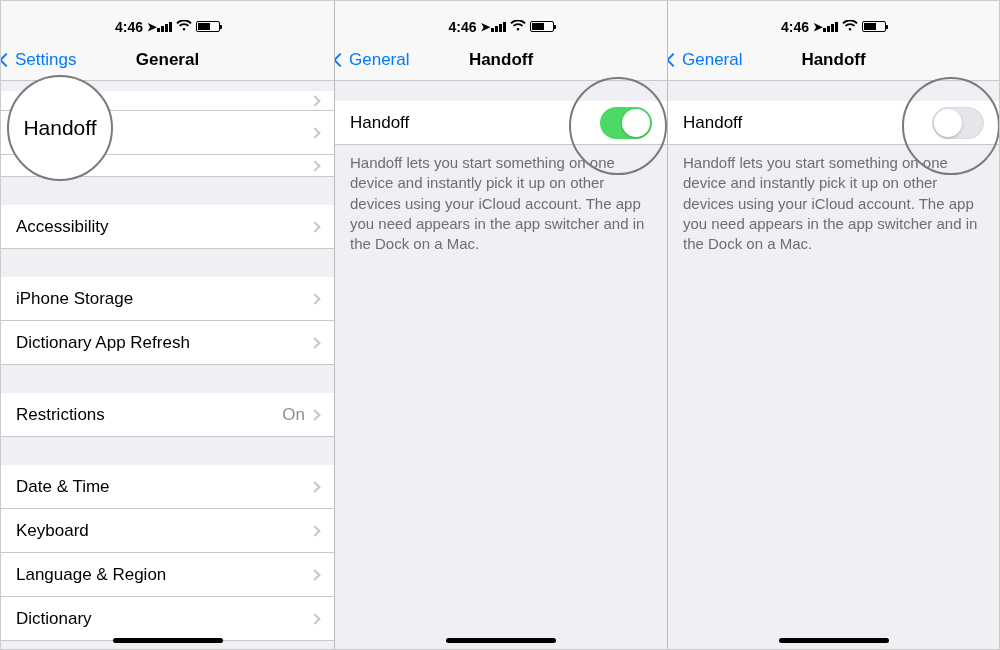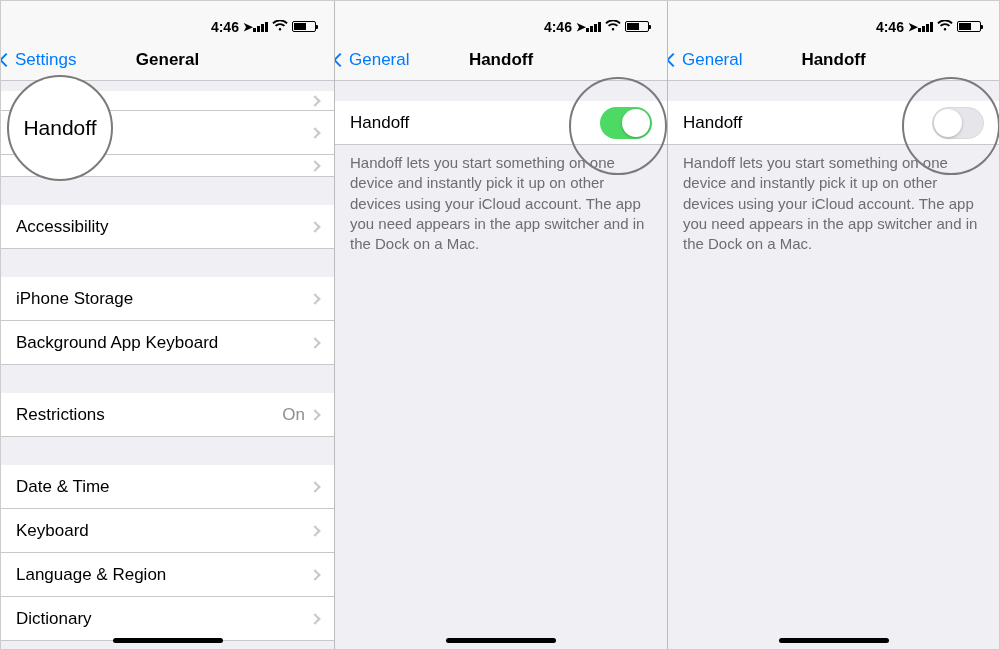--- a/index.html
+++ b/index.html
@@ -1,20 +1,20 @@
 <!DOCTYPE html>
 <html><head>
 <meta charset="utf-8">
 <style>
   * { box-sizing: border-box; margin: 0; padding: 0; }
   html, body { width: 1000px; height: 650px; font-family: -apple-system, "Helvetica Neue", Arial, sans-serif; background: #fff; }
   .canvas { width: 1000px; height: 650px; border: 1px solid #ccc; display: flex; position: relative; overflow: hidden; }
   .phone { flex: 0 0 333px; height: 648px; background: #efeff4; position: relative; overflow: hidden; }
   .phone + .phone { border-left: 1px solid #bbb; }
-  .statusbar { height: 38px; background: #f8f8f8; display: flex; align-items: center; justify-content: flex-end; padding: 13px 18px 0; font-size: 14px; font-weight: 600; color: #000; }
+  .statusbar { height: 38px; background: #f8f8f8; display: flex; align-items: center; justify-content: center; padding: 13px 18px 0; font-size: 14px; font-weight: 600; color: #000; }
   .sb-left { display: flex; align-items: center; gap: 4px; }
   .sb-right { display: flex; align-items: center; gap: 4px; }
   .loc-arrow { display:inline-block; transform: rotate(0deg); font-size: 12px; }
   .signal { display:inline-flex; align-items:flex-end; gap:1px; }
   .signal span { width:3px; background:#000; display:inline-block; }
   .signal span:nth-child(1){height:4px}
   .signal span:nth-child(2){height:6px}
   .signal span:nth-child(3){height:8px}
   .signal span:nth-child(4){height:10px}
   .wifi { font-size:14px; }
@@ -99,21 +99,21 @@
       <span class="label">Accessibility</span>
       <span class="disclosure"></span>
     </div>
 
     <div class="group-gap"></div>
     <div class="cell">
       <span class="label">iPhone Storage</span>
       <span class="disclosure"></span>
     </div>
     <div class="cell">
-      <span class="label">Background App Keyboard</span>
+      <span class="label">Dictionary App Refresh</span>
       <span class="disclosure"></span>
     </div>
 
     <div class="group-gap"></div>
     <div class="cell">
       <span class="label">Restrictions</span>
       <span class="value">On</span>
       <span class="disclosure"></span>
     </div>
 

